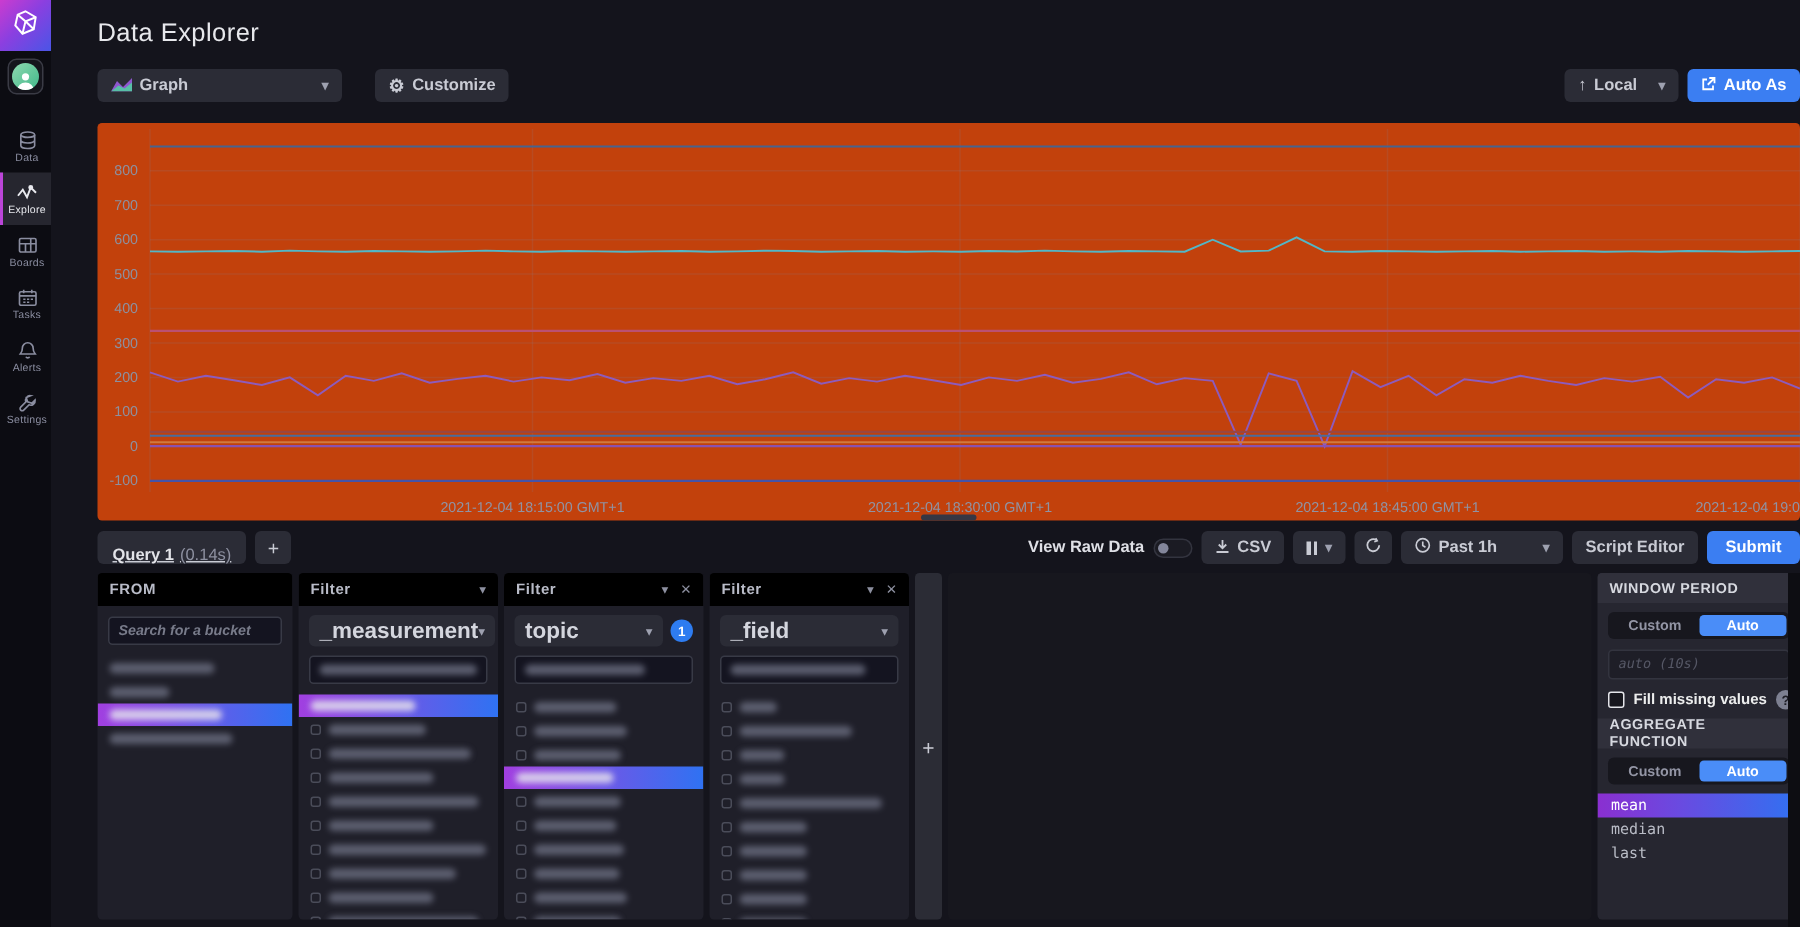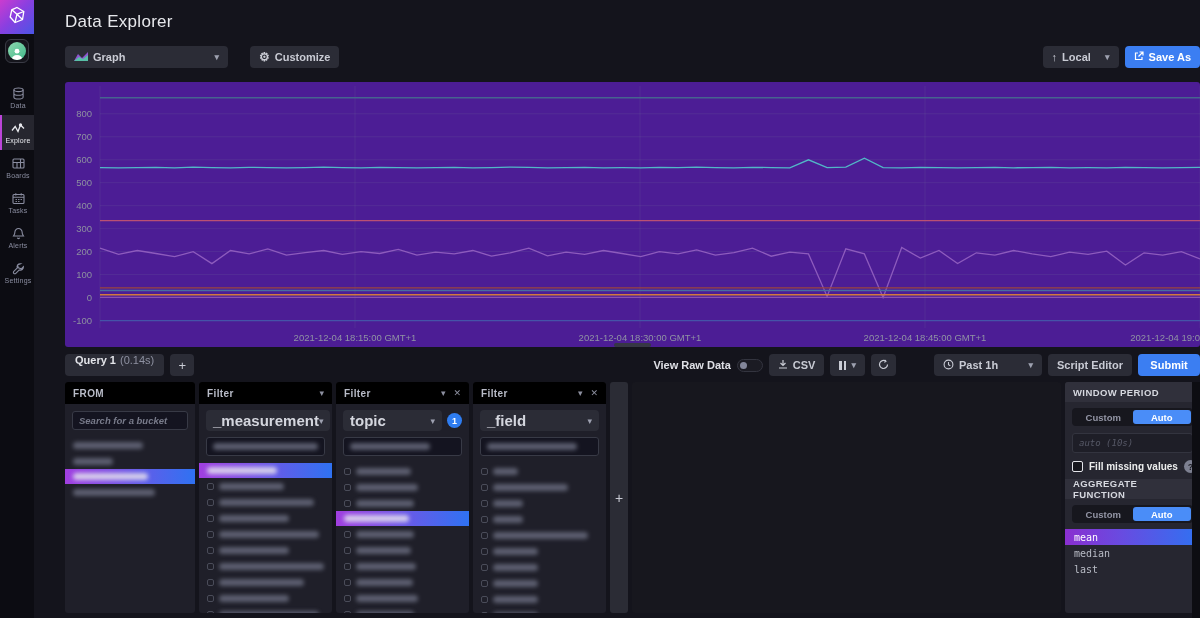--- a/index.html
+++ b/index.html
@@ -32,40 +32,40 @@
     background:#2b2c36; border-radius:4px; font-size:11px; font-weight:700; color:#c9cbd4; cursor:pointer; white-space:nowrap; }
   .btn .caret { color:#9ea1b0; font-size:9px; }
   .btn-blue { background:#3b7ef2; color:#fff; }
   .dd-graph { width:163px; justify-content:flex-start; }
   .dd-graph .caret { margin-left:auto; }
   .dd-local { width:76px; }
   .dd-local .caret { margin-left:auto; }
   .toolbar-right { margin-left:auto; display:flex; gap:6px; }
 
   
-  .chart-region { position:relative; margin-top:13px; width:1135px; height:265px; background:#4c1d95; border-radius:3px;text-decoration:underline; }
+  .chart-region { position:relative; margin-top:13px; width:1135px; height:265px; background:#c2410c; border-radius:3px;text-decoration:underline; }
   .chart-region svg { position:absolute; inset:0; }
   .ytick { fill:#8d90a0; font-size:9.5px; font-family:"Liberation Sans",sans-serif; }
   .xtick { fill:#9093a4; font-size:9.5px; font-family:"Liberation Sans",sans-serif; }
   .chart-scroll-thumb { position:absolute; left:549px; top:261px; width:37px; height:4px; border-radius:2px; background:#363744; cursor:pointer; }
 
   
   .query-bar { margin-top:6px; height:24px; display:flex; align-items:center; gap:6px; }
-  .q-tab { height:22px; display:inline-flex; align-items:flex-start; gap:4px; padding:0 10px; background:#2b2c36; border-radius:4px; cursor:pointer; }
+  .q-tab { height:22px; display:inline-flex; align-items:flex-end; gap:4px; padding:0 10px; background:#2b2c36; border-radius:4px; cursor:pointer;text-decoration:underline; }
   .q-tab .q-name { font-size:11px; font-weight:700; color:#e3e4e9; }
   .q-tab .q-time { font-size:11px; color:#8d90a0; }
   .q-add { width:24px; justify-content:center; font-size:13px; font-weight:400; }
   .qb-right { margin-left:auto; display:flex; align-items:center; gap:6px; }
   .raw-label { font-size:11px; font-weight:700; color:#dfe0e6; }
   .toggle { width:26px; height:13px; border-radius:7px; background:#1b1b23; border:1px solid #33343f; position:relative; cursor:pointer; }
   .toggle .knob { position:absolute; left:2px; top:2px; width:7px; height:7px; border-radius:50%; background:#83869a; }
   .pause-bars { display:inline-flex; gap:2px; }
   .pause-bars i { width:2.5px; height:9px; background:#c9cbd4; display:inline-block; }
   .icon-btn { padding:0 7px; }
-  .dd-range { width:108px;margin-left:32px; }
+  .dd-range { width:108px; }
   .dd-range .caret { margin-left:auto; }
   .btn-submit { width:62px; justify-content:center; }
 
   
   .builder { margin-top:5px; height:231px; display:flex; gap:4px; }
   .panel { background:#1f1f29; border-radius:3px; overflow:hidden; display:flex; flex-direction:column; }
   .from-panel { width:130px; }
   .filter-panel { width:133px; }
   .panel-head { height:22px; flex:none; background:#000000; display:flex; align-items:center; padding:0 8px; }
   .panel-title { font-size:10px; font-weight:700; color:#b9bcc8; letter-spacing:.4px; }
@@ -226,21 +226,21 @@
         <span>Local</span>
         <span class="caret">▾</span>
       </div>
       <div class="btn btn-blue">
         <span>
           <svg width="10" height="10" viewBox="0 0 10 10" fill="none" stroke="#ffffff" stroke-width="1.2">
             <path d="M4 2 H1.5 V8.5 H8 V6"></path>
             <path d="M5.5 1 H9 V4.5 M9 1 L4.5 5.5"></path>
           </svg>
         </span>
-        <span>Save As</span>
+        <span>Auto As</span>
       </div>
     </div>
   </div>
 
   <div class="chart-region">
     <svg id="chart-svg" width="1135" height="265" viewBox="0 0 1135 265">
         <line x1="35" x2="1135" y1="31.8" y2="31.8" stroke="rgba(128,132,160,0.15)" stroke-width="1"></line>
         <text x="27" y="34.8" text-anchor="end" class="ytick">800</text>
         <line x1="35" x2="1135" y1="54.8" y2="54.8" stroke="rgba(128,132,160,0.15)" stroke-width="1"></line>
         <text x="27" y="57.8" text-anchor="end" class="ytick">700</text>

